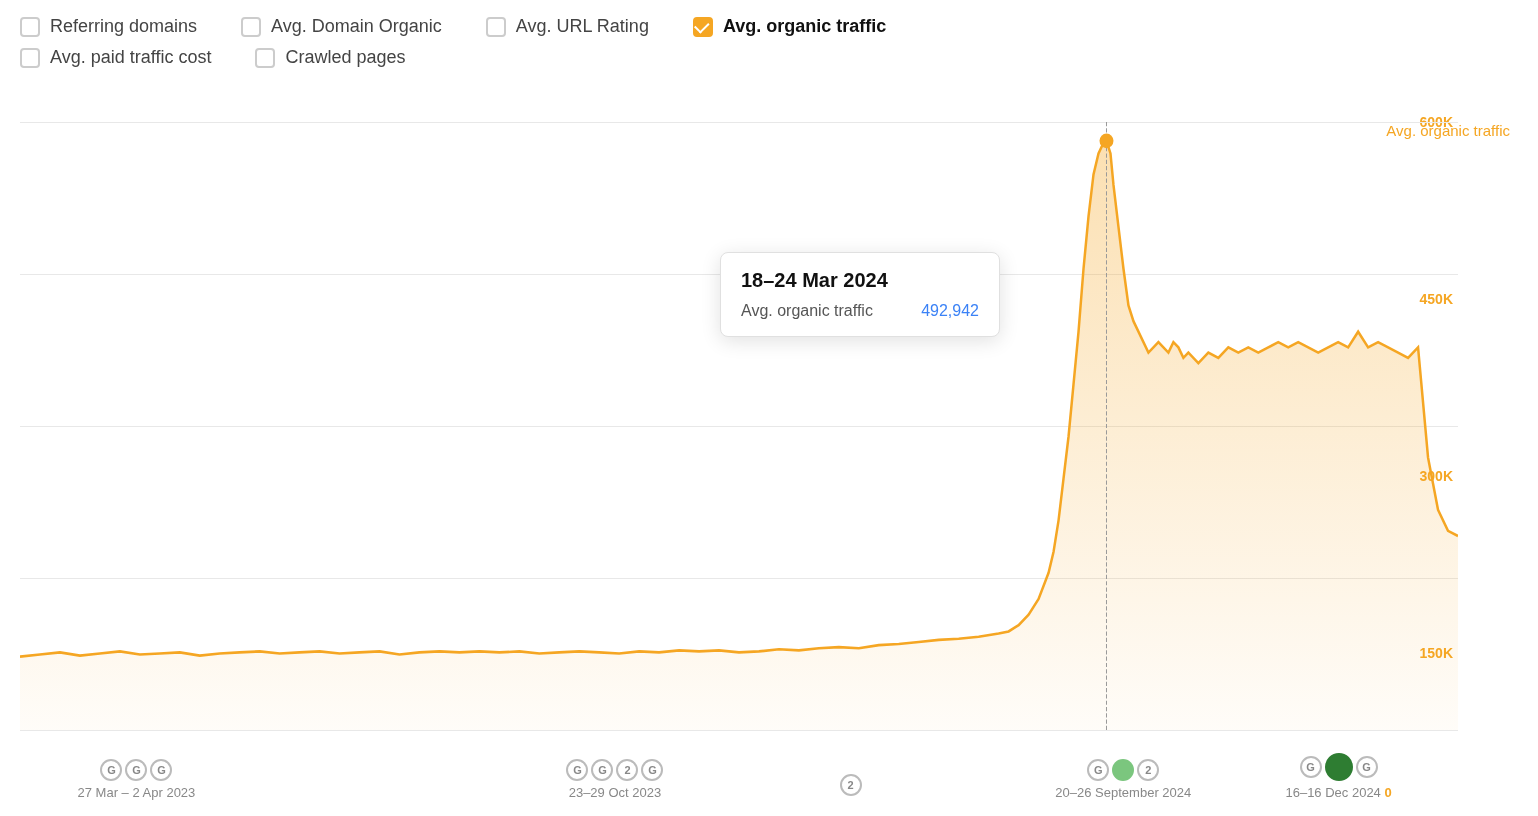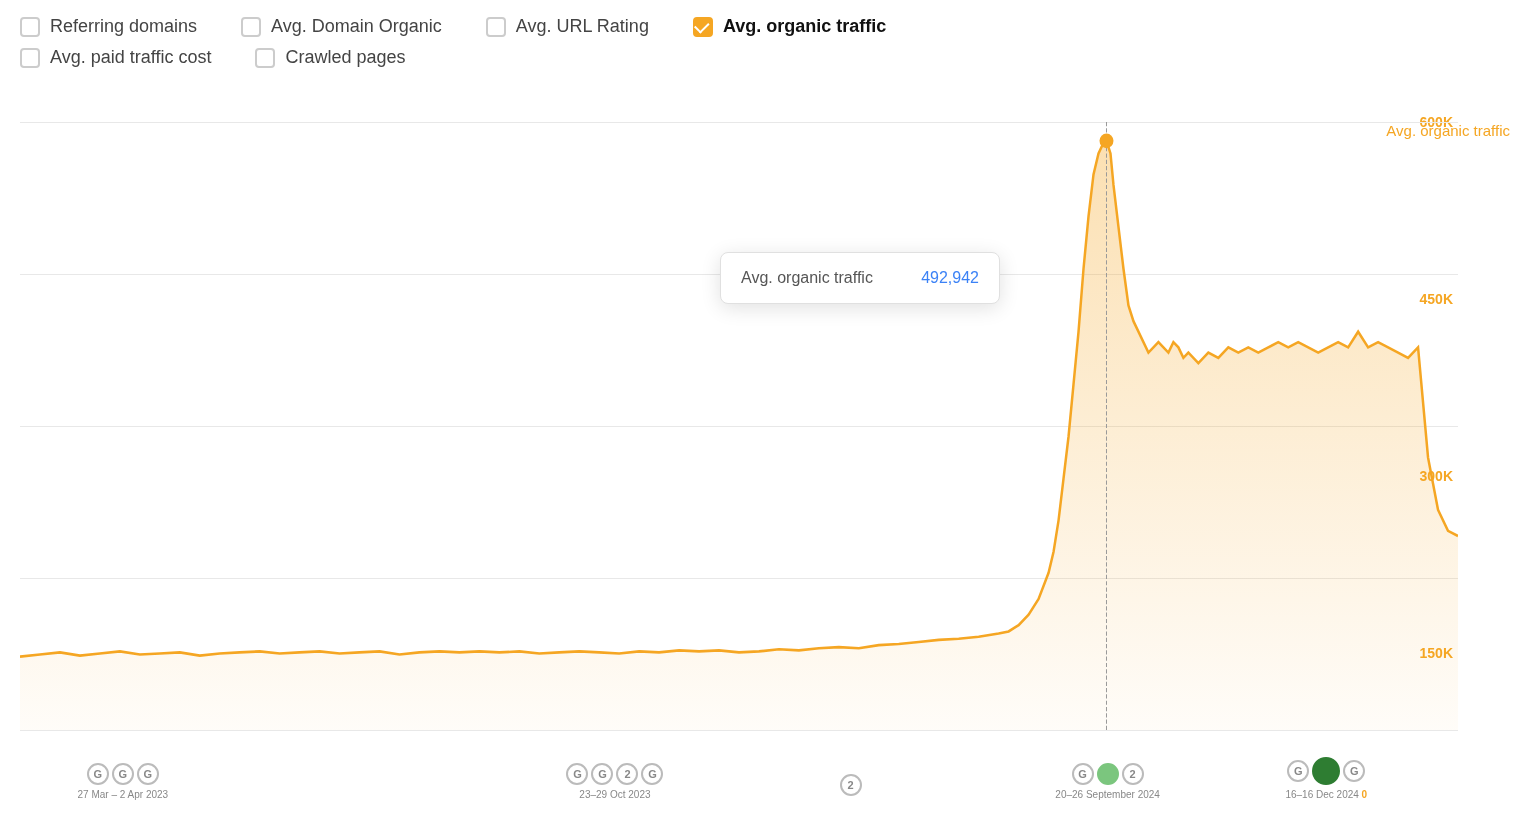--- a/index.html
+++ b/index.html
@@ -99,21 +99,21 @@
     }
     .y-tick {
       position: absolute;
       right: 65px;
       font-size: 14px;
       color: #f5a623;
       transform: translateY(-50%);
       font-weight: 700;
     }
     .x-label {
-      font-size: 10px;
+      font-size: 13px;
       color: #888;
       text-align: left;
     }
     .g-markers {
       display: flex;
       gap: 3px;
       align-items: center;
     }
     .g-marker {
       width: 22px;
@@ -276,20 +276,21 @@
         L 1340,200 L 1350,215 L 1360,210 L 1370,215 L 1380,220 L 1390,225 L 1400,215
         L 1410,320 L 1420,370 L 1430,390 L 1440,395
       " fill="none" stroke="#f5a623" stroke-width="2.5"></path>
 
       <line x1="1088" y1="0" x2="1088" y2="580" stroke="#999" stroke-width="1" stroke-dasharray="4,2"></line>
 
       <circle cx="1088" cy="18" r="7" fill="#f5a623"></circle>
     </svg>
 
     <div class="tooltip" style="left: 700px; top: 160px;">
+      <div class="tooltip-date">18–24 Mar 2024</div>
       <div class="tooltip-row">
         <span class="tooltip-metric">Avg. organic traffic</span>
         <span class="tooltip-value">492,942</span>
       </div>
     </div>
 
     <div style="position:absolute; left:0; right:60px; bottom:0; height:70px;">
 
       <div style="position:absolute; left: 4%; bottom:0; display:flex; flex-direction:column; align-items:center; gap:4px;">
         <div class="g-markers">

